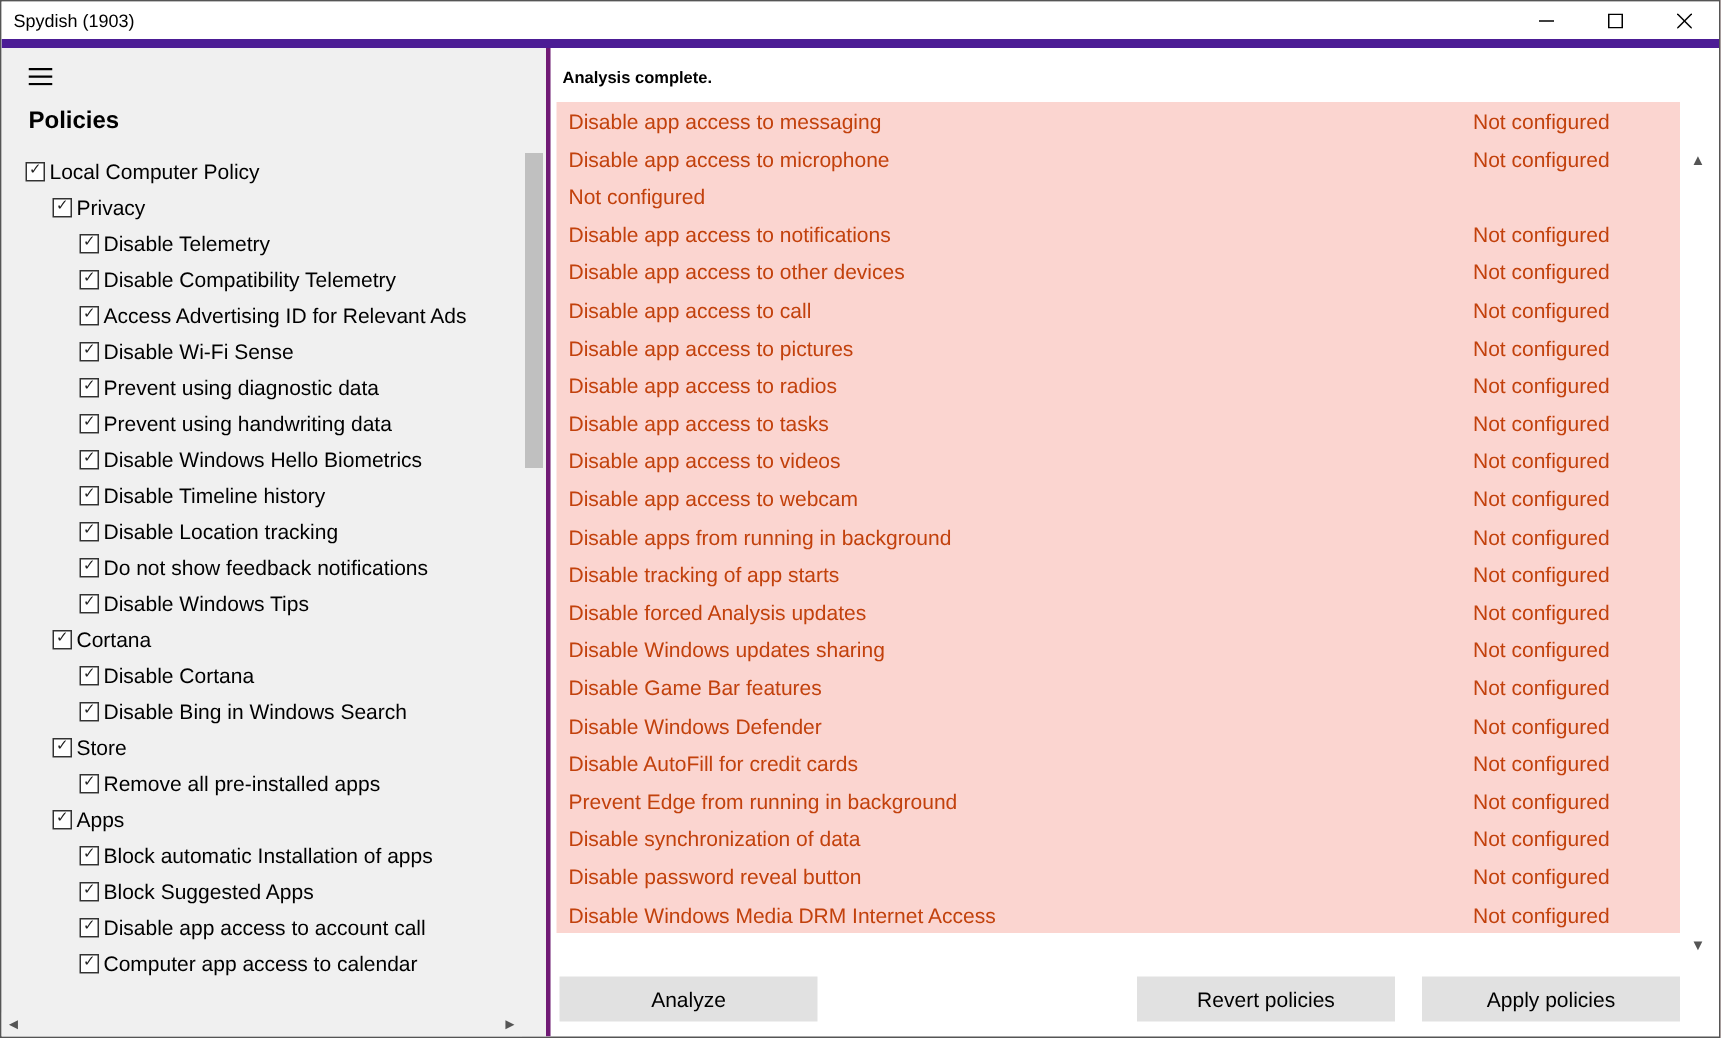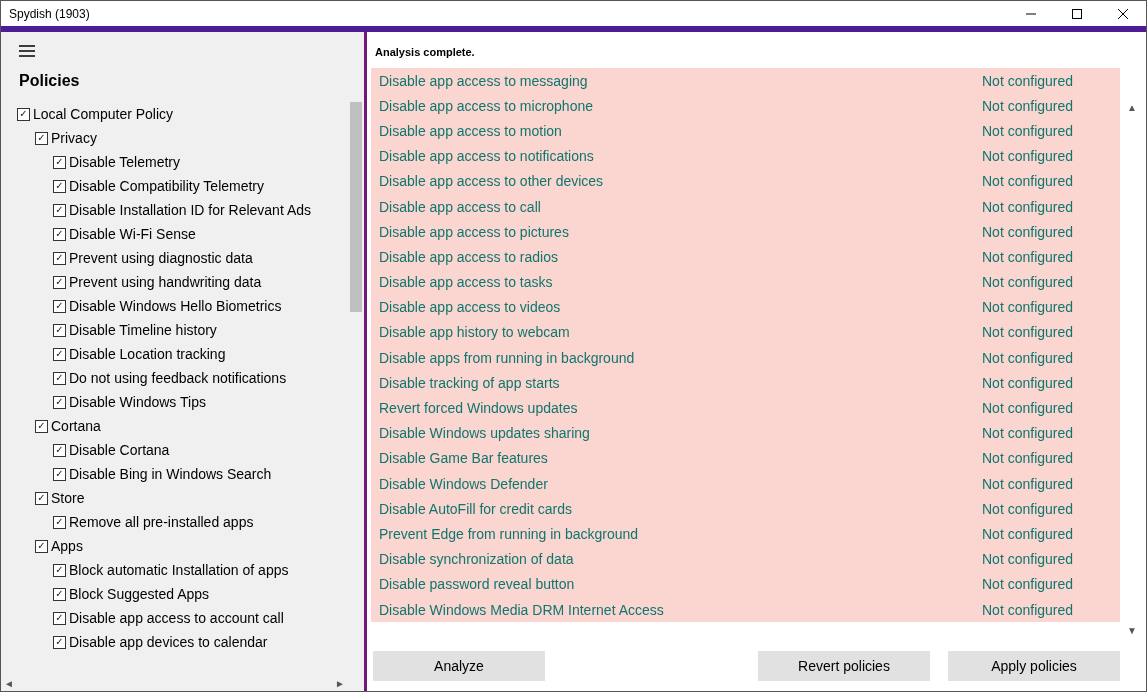--- a/index.html
+++ b/index.html
@@ -130,21 +130,21 @@
 .results {
   background: #fbd5d0;
   margin-left: 4px;
   margin-right: 0;
 }
 .result-row {
   display: flex;
   align-items: center;
   height: 25.2px;
   padding: 0 8px;
-  color: #0f766e;
+  color: #c2410c;
   font-size: 14px;
 }
 .result-row .name { flex: 1; }
 .result-row .status { width: 130px; text-align: left; }
 .content-scroll-v {
   position: absolute;
   right: 6px;
   top: 70px;
   bottom: 50px;
   width: 16px;
@@ -224,21 +224,21 @@
           <div class="tree-item lv2">
             <span class="cb"></span>
             <span>Disable Telemetry</span>
           </div>
           <div class="tree-item lv2">
             <span class="cb"></span>
             <span>Disable Compatibility Telemetry</span>
           </div>
           <div class="tree-item lv2">
             <span class="cb"></span>
-            <span>Disable Installation ID for Relevant Ads</span>
+            <span>Access Advertising ID for Relevant Ads</span>
           </div>
           <div class="tree-item lv2">
             <span class="cb"></span>
             <span>Disable Wi-Fi Sense</span>
           </div>
           <div class="tree-item lv2">
             <span class="cb"></span>
             <span>Prevent using diagnostic data</span>
           </div>
           <div class="tree-item lv2">
@@ -252,21 +252,21 @@
           <div class="tree-item lv2">
             <span class="cb"></span>
             <span>Disable Timeline history</span>
           </div>
           <div class="tree-item lv2">
             <span class="cb"></span>
             <span>Disable Location tracking</span>
           </div>
           <div class="tree-item lv2">
             <span class="cb"></span>
-            <span>Do not using feedback notifications</span>
+            <span>Do not show feedback notifications</span>
           </div>
           <div class="tree-item lv2">
             <span class="cb"></span>
             <span>Disable Windows Tips</span>
           </div>
           <div class="tree-item lv1">
             <span class="cb"></span>
             <span>Cortana</span>
           </div>
           <div class="tree-item lv2">
@@ -296,21 +296,21 @@
           <div class="tree-item lv2">
             <span class="cb"></span>
             <span>Block Suggested Apps</span>
           </div>
           <div class="tree-item lv2">
             <span class="cb"></span>
             <span>Disable app access to account call</span>
           </div>
           <div class="tree-item lv2">
             <span class="cb"></span>
-            <span>Disable app devices to calendar</span>
+            <span>Computer app access to calendar</span>
           </div>
         </div>
       <div class="side-scroll-v">
         <div class="thumb"></div>
       </div>
       <div class="side-scroll-h">
         <span class="arrow">◄</span>
         <span class="arrow">►</span>
       </div>
     </div>
@@ -322,21 +322,20 @@
       <div class="results" id="results">
           <div class="result-row">
             <span class="name">Disable app access to messaging</span>
             <span class="status">Not configured</span>
           </div>
           <div class="result-row">
             <span class="name">Disable app access to microphone</span>
             <span class="status">Not configured</span>
           </div>
           <div class="result-row">
-            <span class="name">Disable app access to motion</span>
             <span class="status">Not configured</span>
           </div>
           <div class="result-row">
             <span class="name">Disable app access to notifications</span>
             <span class="status">Not configured</span>
           </div>
           <div class="result-row">
             <span class="name">Disable app access to other devices</span>
             <span class="status">Not configured</span>
           </div>
@@ -354,33 +353,33 @@
           </div>
           <div class="result-row">
             <span class="name">Disable app access to tasks</span>
             <span class="status">Not configured</span>
           </div>
           <div class="result-row">
             <span class="name">Disable app access to videos</span>
             <span class="status">Not configured</span>
           </div>
           <div class="result-row">
-            <span class="name">Disable app history to webcam</span>
+            <span class="name">Disable app access to webcam</span>
             <span class="status">Not configured</span>
           </div>
           <div class="result-row">
             <span class="name">Disable apps from running in background</span>
             <span class="status">Not configured</span>
           </div>
           <div class="result-row">
             <span class="name">Disable tracking of app starts</span>
             <span class="status">Not configured</span>
           </div>
           <div class="result-row">
-            <span class="name">Revert forced Windows updates</span>
+            <span class="name">Disable forced Analysis updates</span>
             <span class="status">Not configured</span>
           </div>
           <div class="result-row">
             <span class="name">Disable Windows updates sharing</span>
             <span class="status">Not configured</span>
           </div>
           <div class="result-row">
             <span class="name">Disable Game Bar features</span>
             <span class="status">Not configured</span>
           </div>

